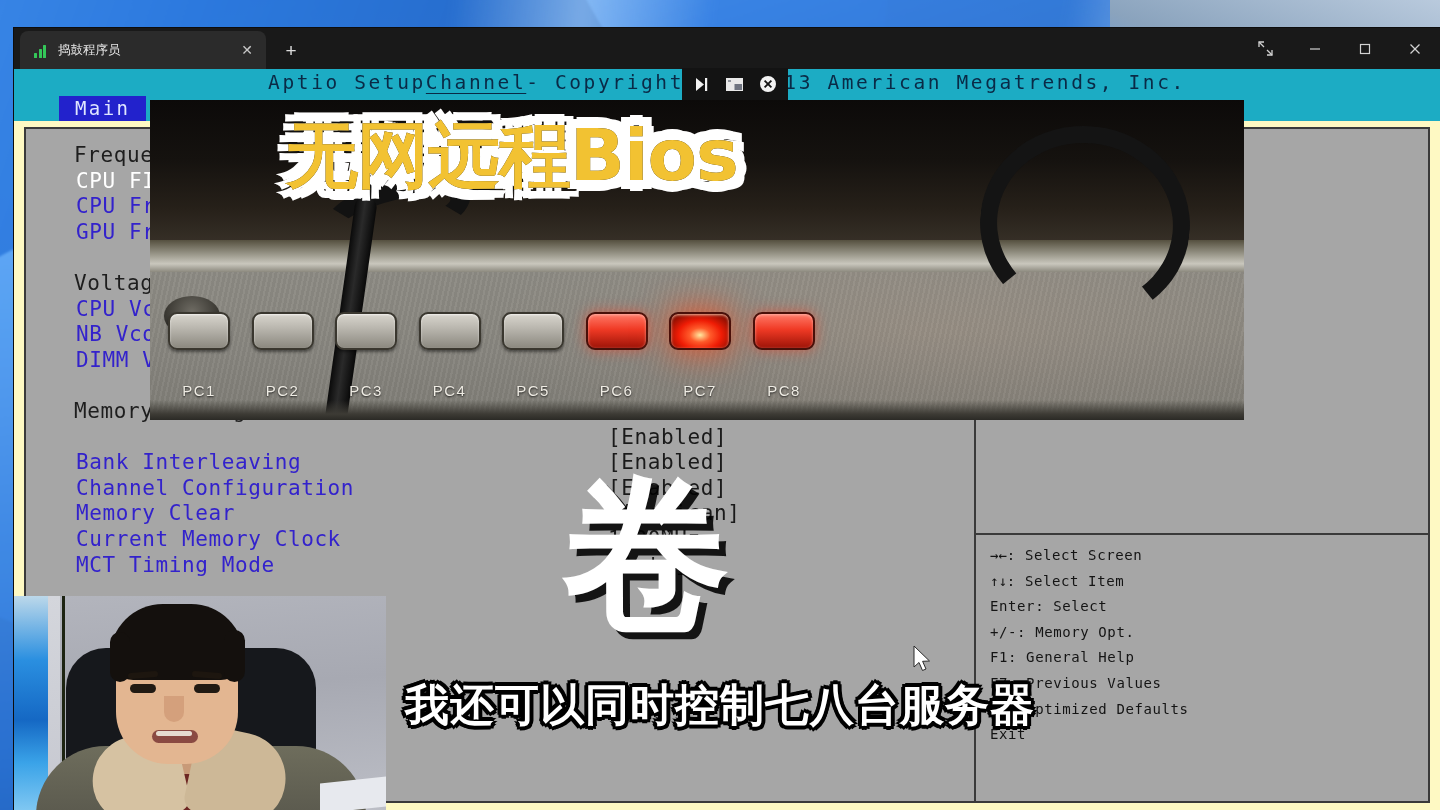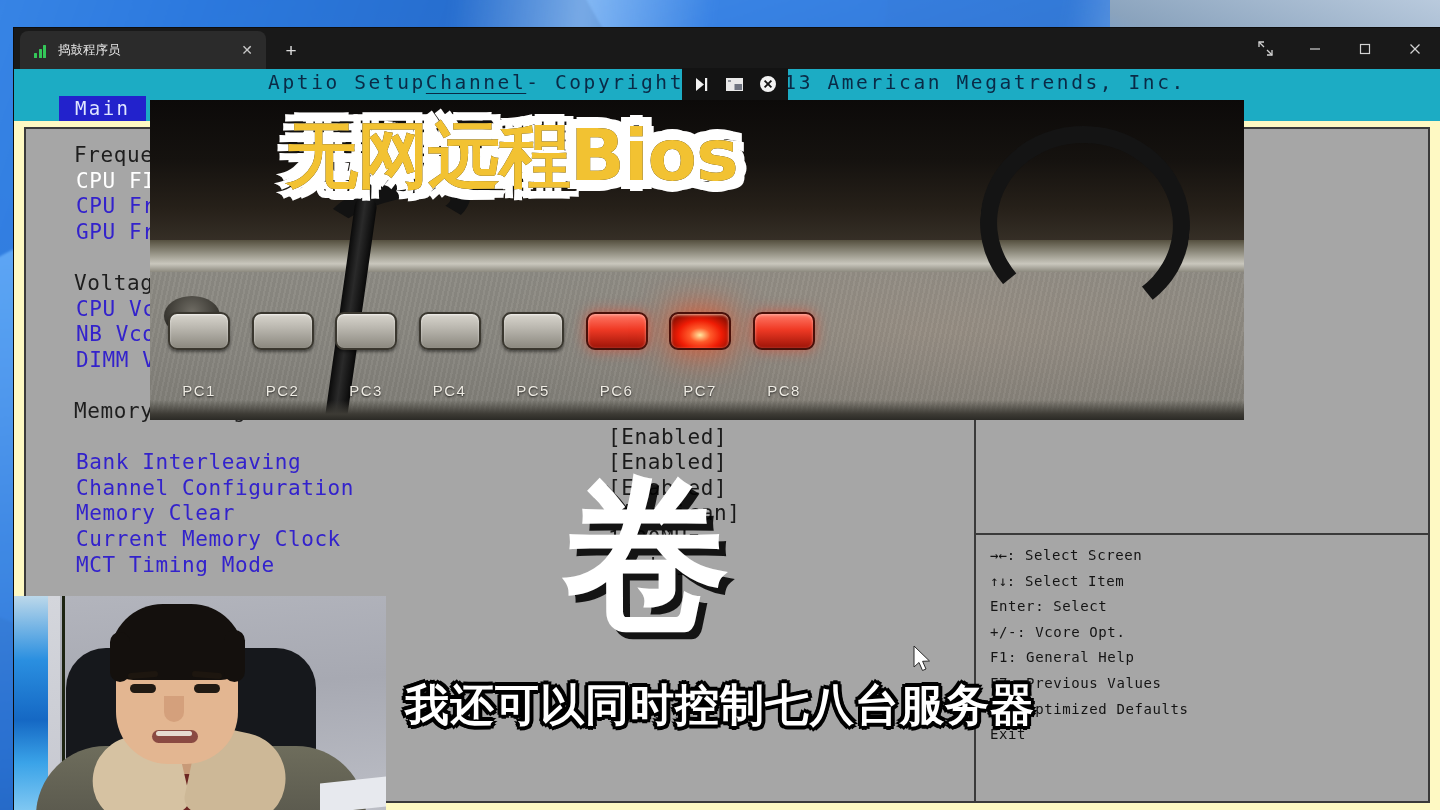--- a/index.html
+++ b/index.html
@@ -639,21 +639,21 @@
               </div>
             </div>
         </div>
 
         <div class="bios-right">
           <div class="help-sep"></div>
           <div class="helplist" id="help-rows">
               <div class="help-row"><span class="arrowkeys">→←</span><span>: Select Screen</span></div>
               <div class="help-row"><span class="arrowkeys">↑↓</span><span>: Select Item</span></div>
               <div class="help-row"><span>Enter: Select</span></div>
-              <div class="help-row"><span>+/-: Vcore Opt.</span></div>
+              <div class="help-row"><span>+/-: Memory Opt.</span></div>
               <div class="help-row"><span>F1: General Help</span></div>
               <div class="help-row"><span>F7: Previous Values</span></div>
               <div class="help-row"><span>F9: Optimized Defaults</span></div>
               <div class="help-row"><span>   Exit</span></div>
             </div>
         </div>
 
       </div>
     </div>
   </div>

